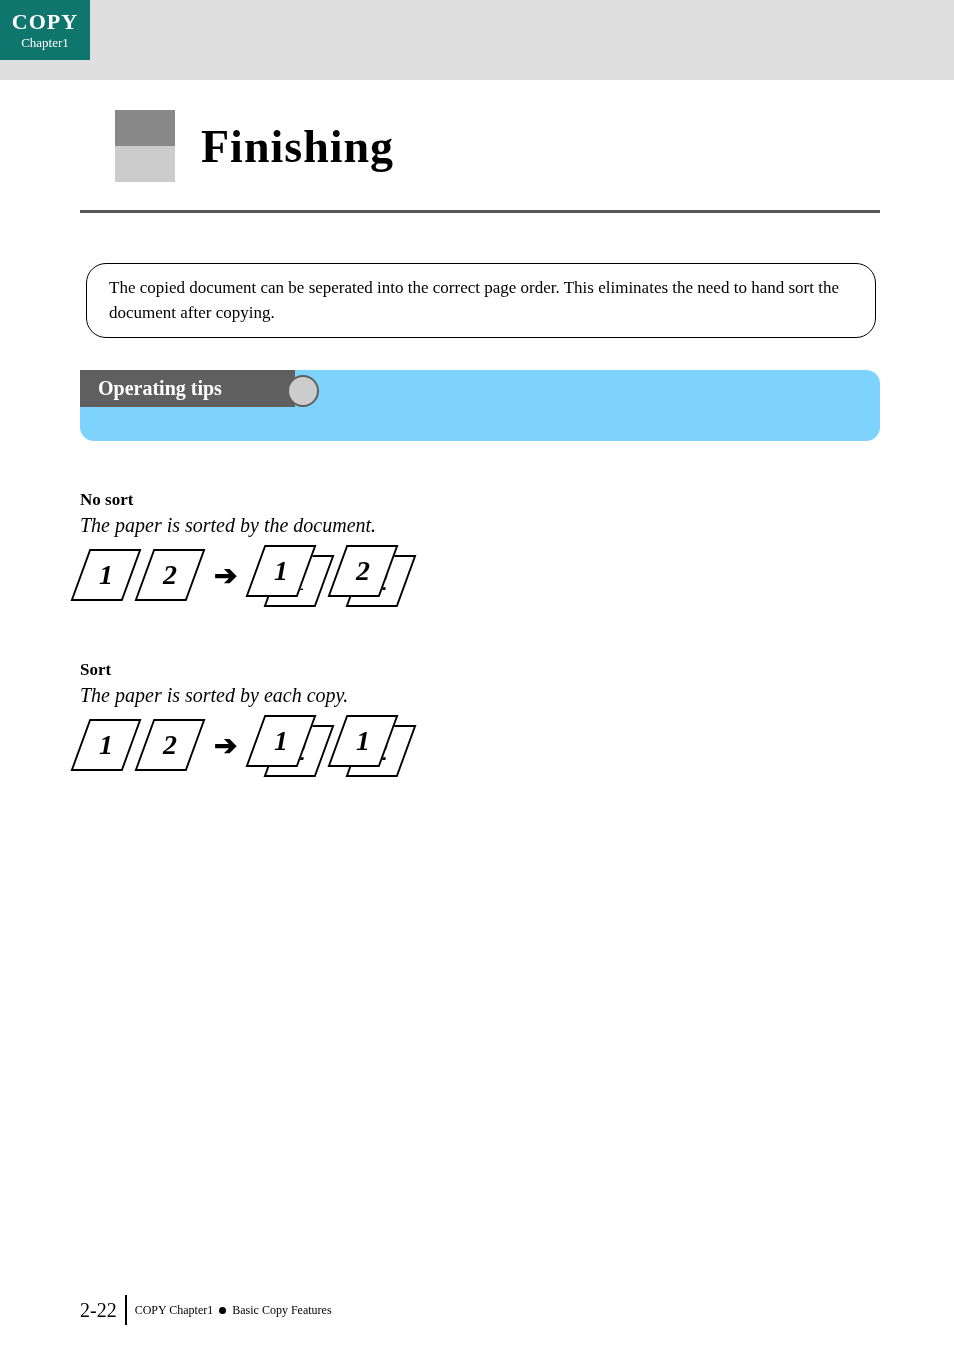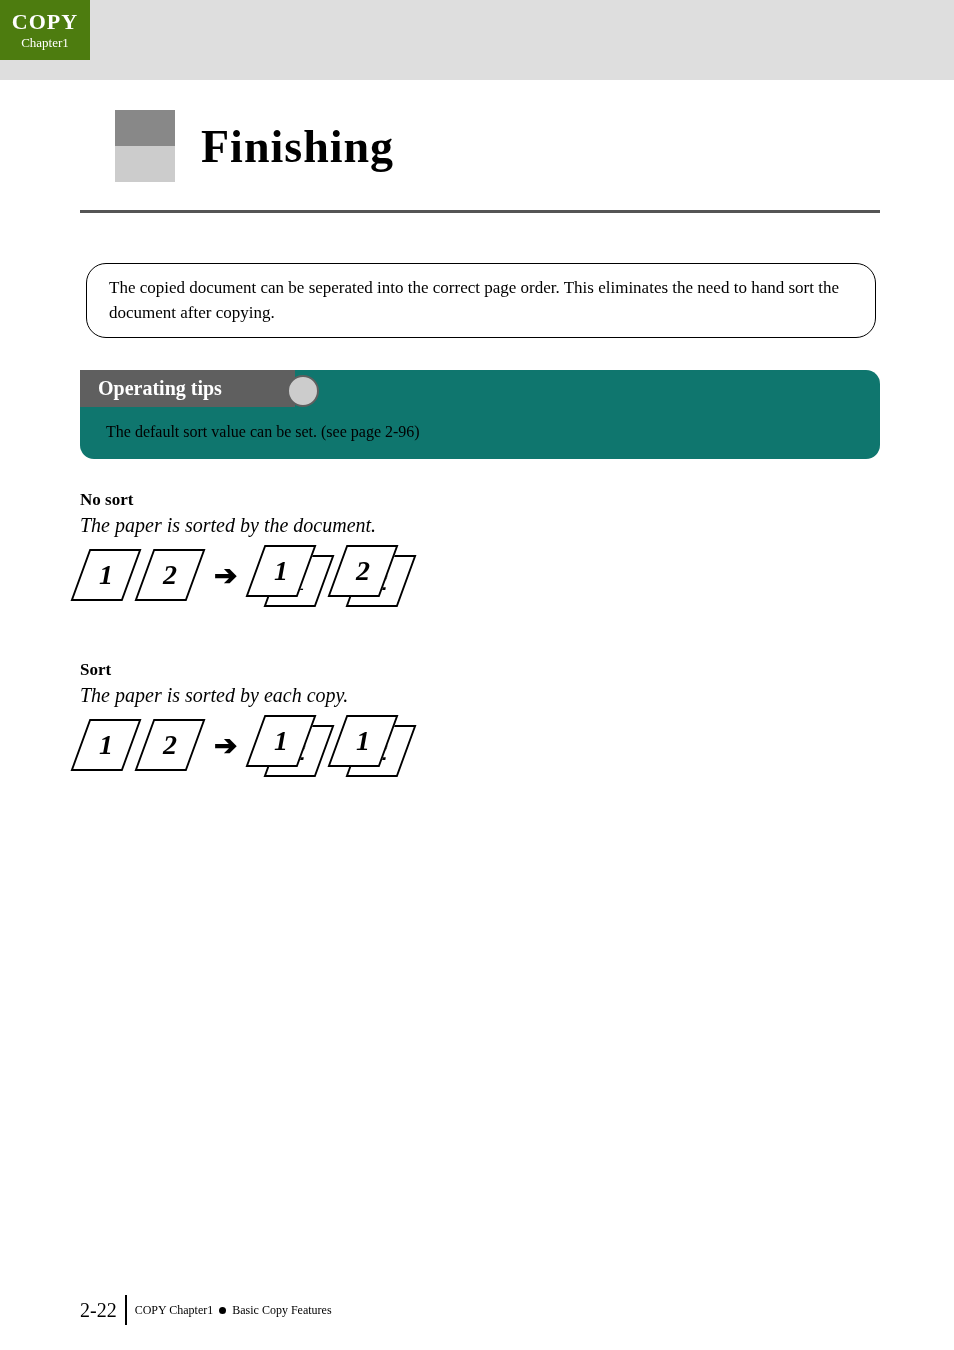--- a/index.html
+++ b/index.html
@@ -14,21 +14,21 @@
       width: 100%;
       height: 80px;
       background: #dedede;
     }
     .tab {
       position: absolute;
       top: 0;
       left: 0;
       width: 90px;
       height: 60px;
-      background: #4d7c0f;
+      background: #0f766e;
       color: #fff;
       display: flex;
       flex-direction: column;
       align-items: center;
       justify-content: center;
     }
     .tab-title { font-size: 22px; font-weight: bold; letter-spacing: 1px; }
     .tab-sub { font-size: 13px; }
     .heading-row {
       position: absolute;
@@ -53,21 +53,21 @@
       padding: 12px 22px;
       font-size: 17px;
       line-height: 1.45;
       font-family: 'Century Schoolbook', Georgia, serif;
     }
     .tips-wrap {
       position: absolute;
       top: 370px;
       left: 80px;
       width: 800px;
-      background: #0f766e;
+      background: #7dd3fc;
       border-radius: 0 14px 14px 14px;
       padding-bottom: 18px;
     }
     .tips-head {
       background: #5f5f5f;
       color: #fff;
       font-size: 20px;
       font-weight: bold;
       padding: 7px 18px;
       width: 215px;
@@ -147,21 +147,20 @@
   </div>
   <div class="title">Finishing</div>
 </div>
 
 <div class="hr"></div>
 
 <div class="callout">The copied document can be seperated into the correct page order. This eliminates the need to hand sort the document after copying.</div>
 
 <div class="tips-wrap">
   <div class="tips-head">Operating tips</div>
-  <div class="tips-body">The default sort value can be set. (see page 2-96)</div>
 </div>
 
 <div class="section sec1">
   <div class="sec-title">No sort</div>
   <div class="sec-sub">The paper is sorted by the document.</div>
   <div class="diagram">
     <div class="page">
         <span>1</span>
       </div>
     <div class="page">

